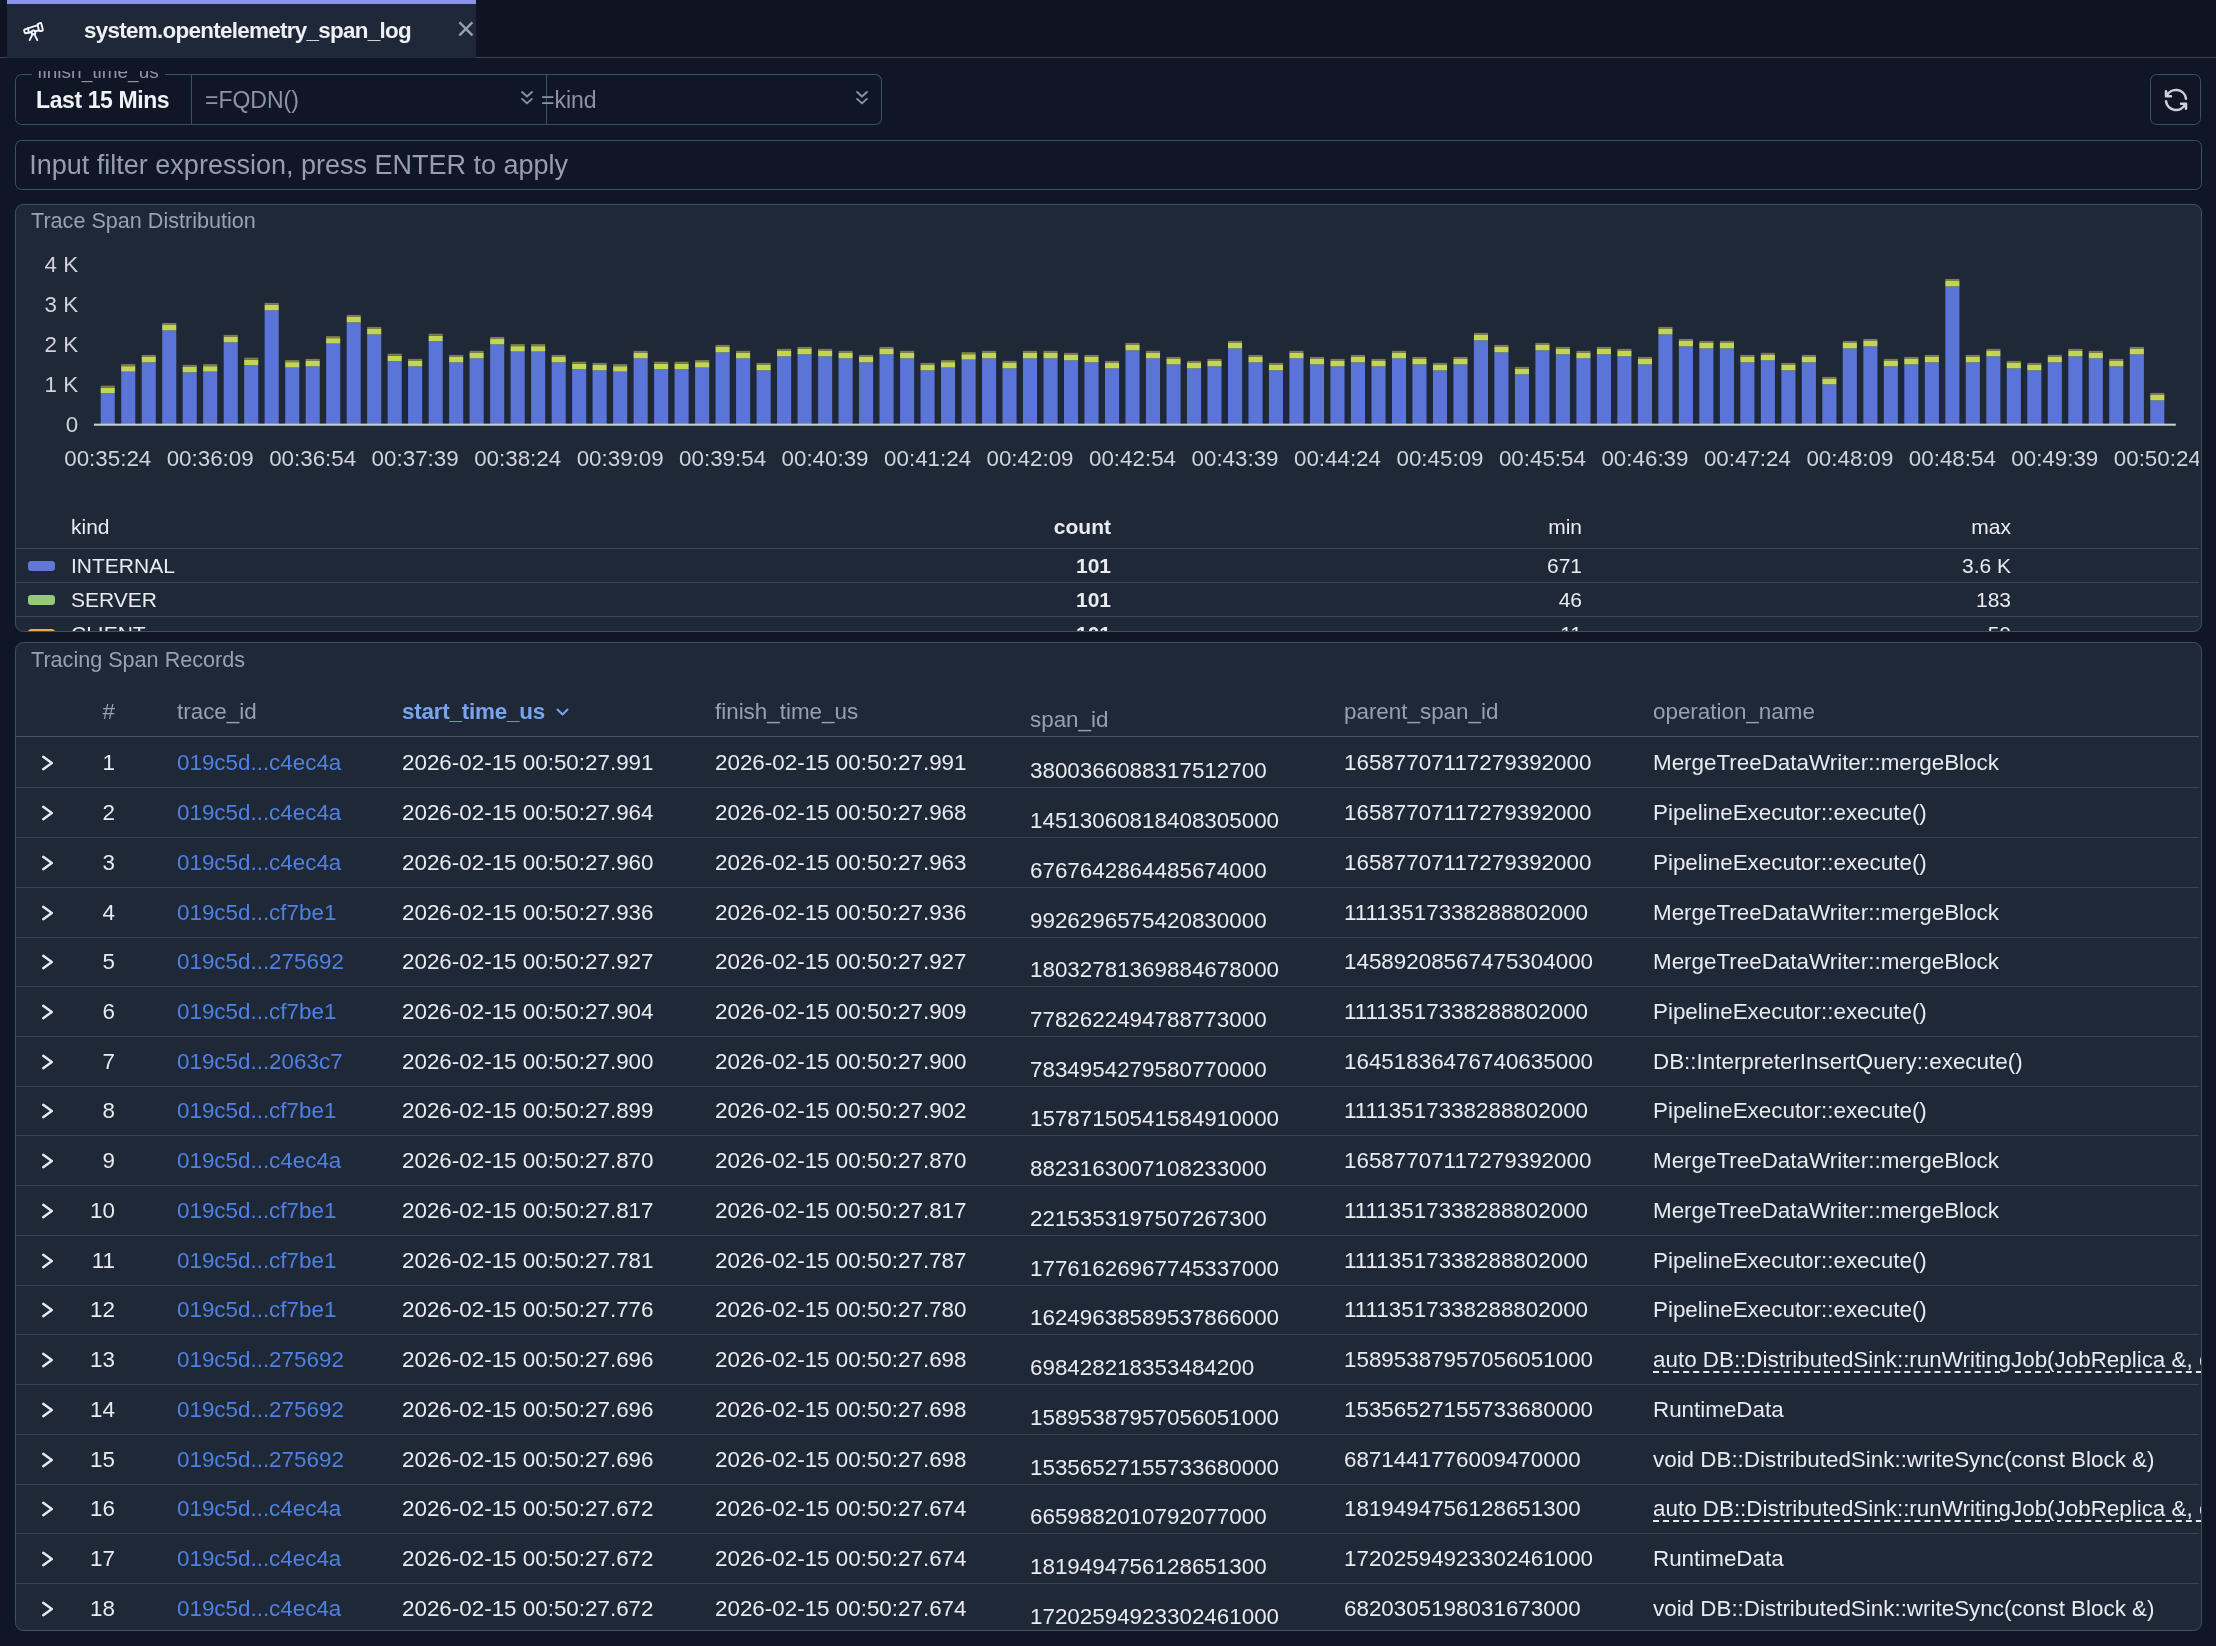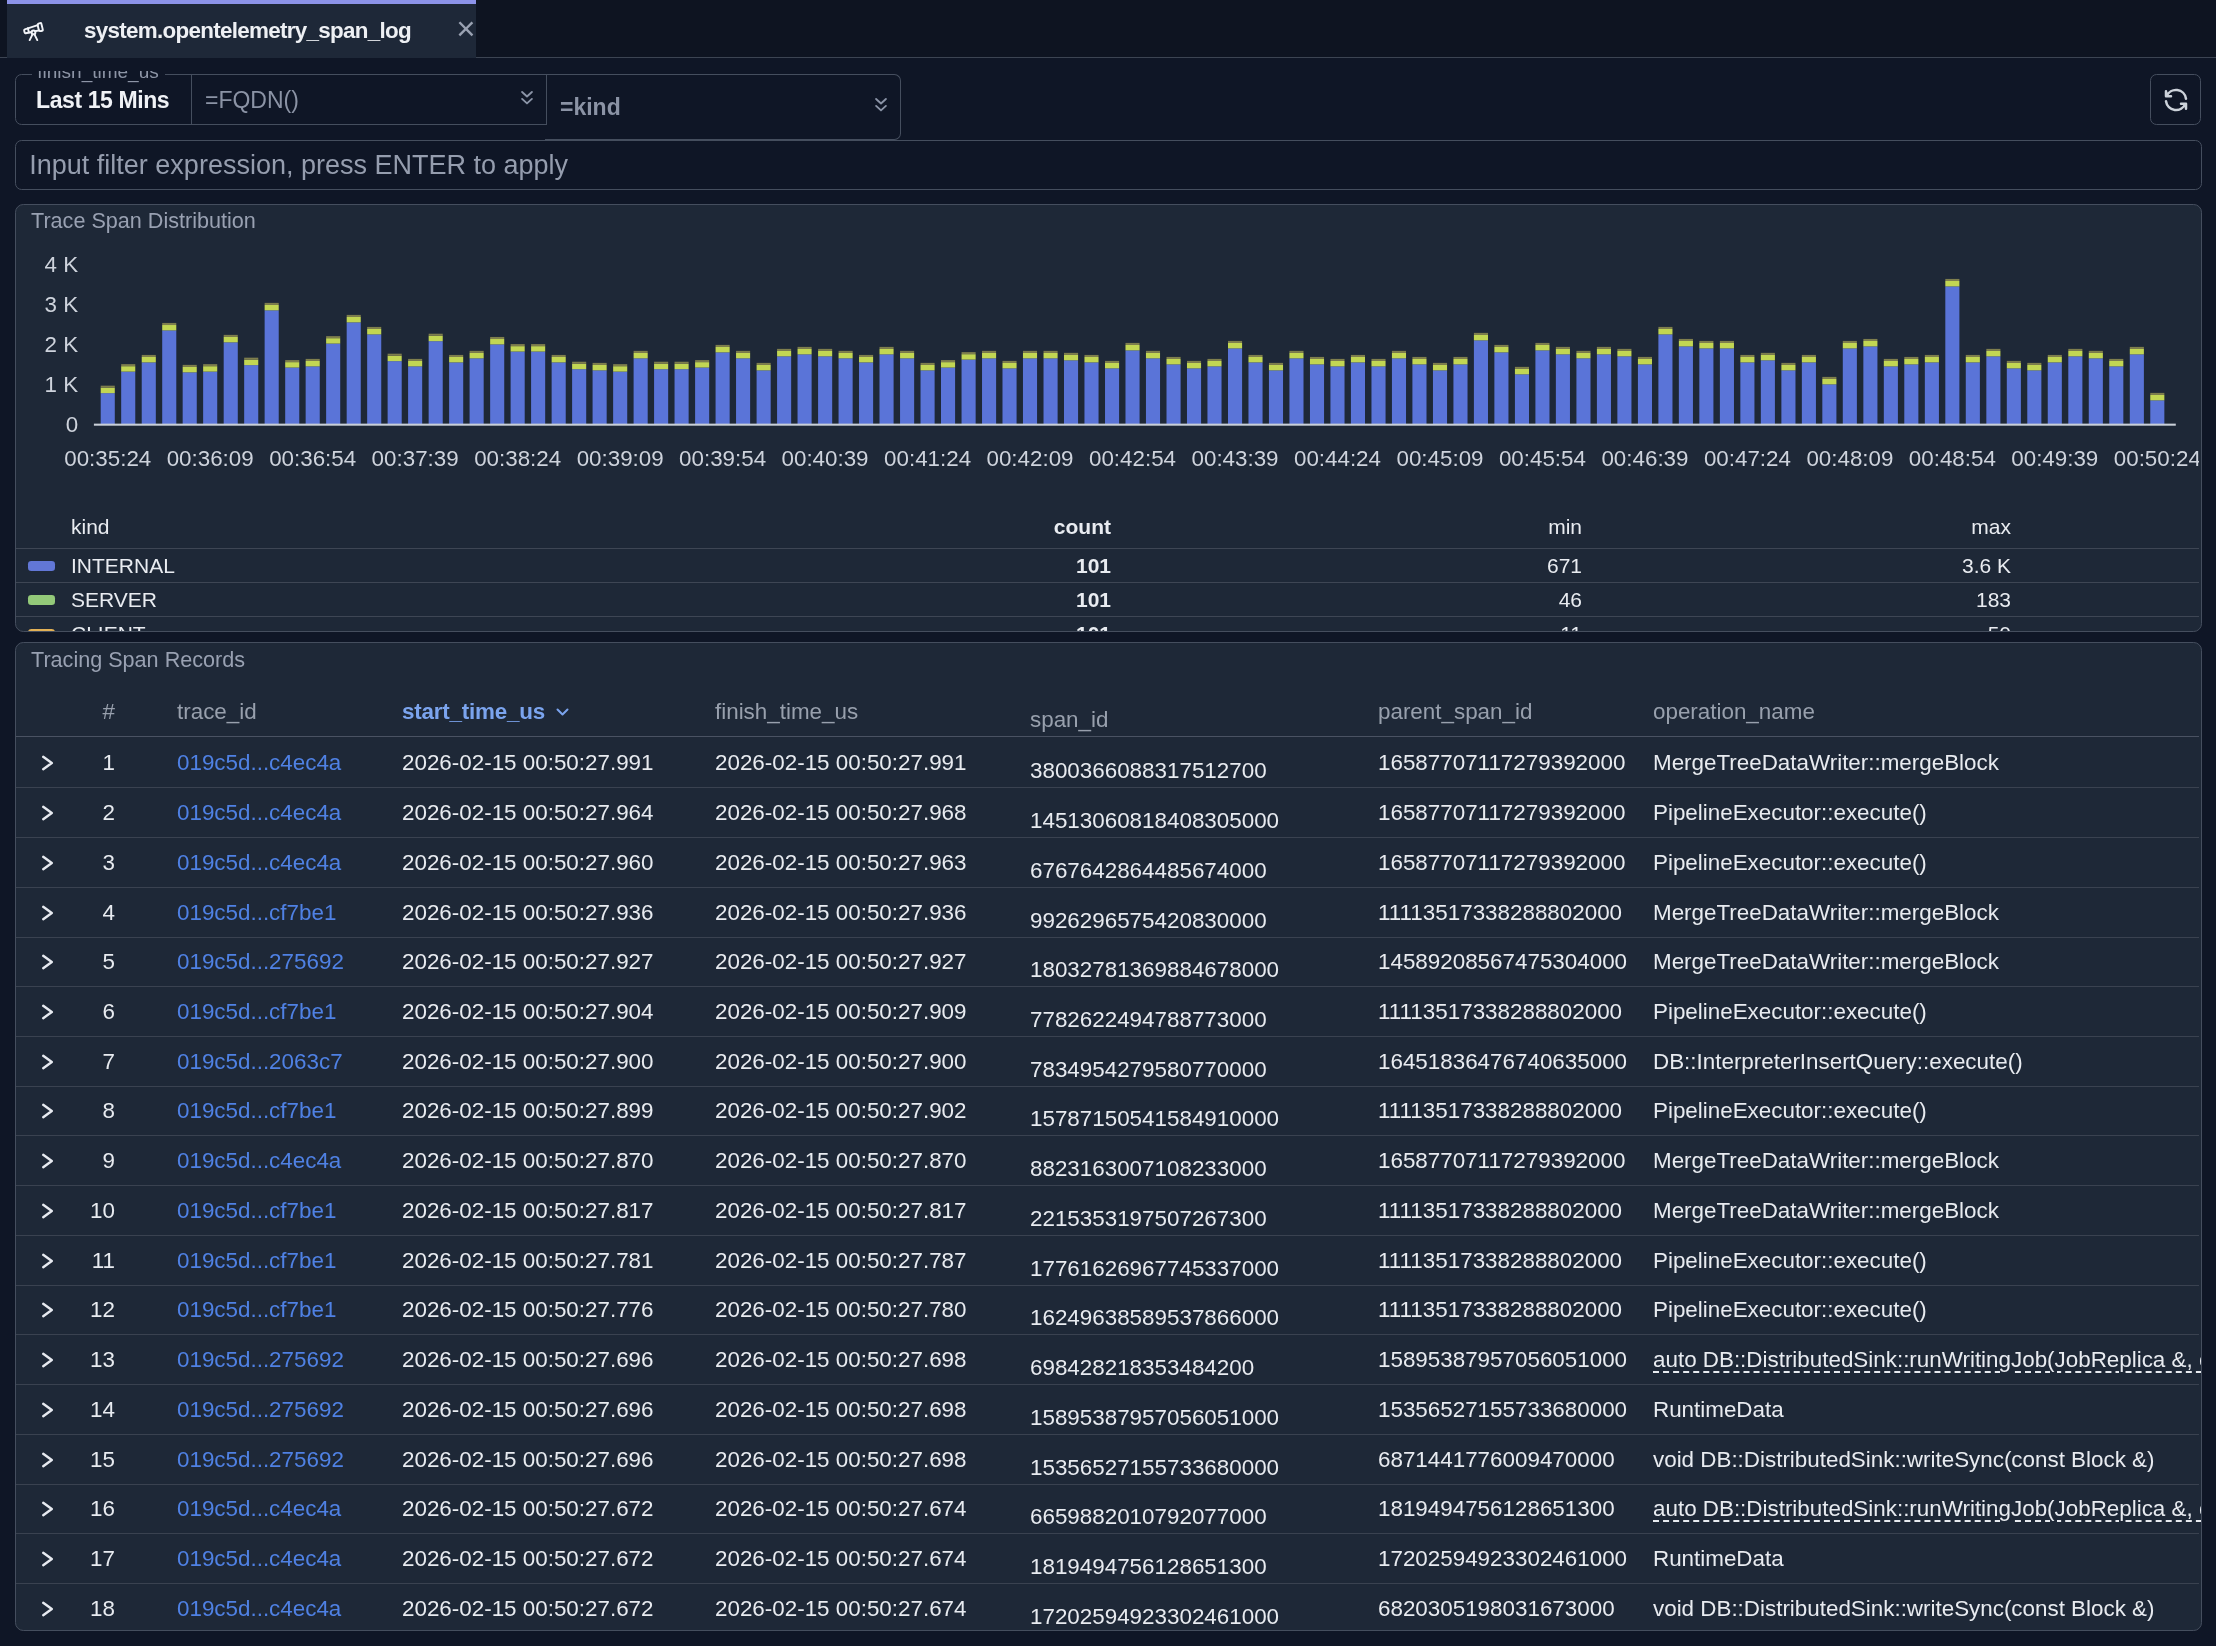--- a/index.html
+++ b/index.html
@@ -5,21 +5,21 @@
 html,body{width:2216px;height:1646px;background:#0f1626;font-family:"Liberation Sans",sans-serif;}
 #app{position:absolute;inset:0;width:2216px;height:1646px;overflow:hidden;background:#0f1626;}
 .tabbar{position:absolute;left:0;top:0;width:2216px;height:58px;background:#0e1421;border-bottom:1.7px solid #3c4452;}
 .tab{position:absolute;left:6.6px;top:0;width:469px;height:58px;background:#1e2838;border-top:4.1px solid #8c93e9;display:flex;align-items:center;gap:33px;}
 .tab svg{margin-left:15.7px}
 .tabtitle{color:#eef0f4;font-weight:bold;font-size:22.4px;letter-spacing:-0.7px;margin-left:5.8px;}
 .tabx{color:#9aa2b2;font-size:33px;margin-left:12.4px;font-weight:400;position:relative;top:-1.7px;}
 .ctl{position:absolute;border:1.7px solid #454e5e;background:transparent;}
 #btn-time{left:15px;top:74px;width:177px;height:51px;border-radius:6.6px 0 0 6.6px;}
 #sel-fqdn{left:190px;top:74px;width:357px;height:51px;border-left:none;}
-#sel-kind{left:545px;top:74px;width:356px;height:66px;border-left:none;border-radius:0 6.6px 6.6px 0;font-weight:bold;}
+#sel-kind{left:526px;top:74px;width:356px;height:51px;border-left:none;border-radius:0 6.6px 6.6px 0;}
 #btn-refresh{left:2150px;top:74px;width:51px;height:51px;border-radius:6.6px;display:flex;align-items:center;justify-content:center;}
 .btntext{position:absolute;left:20px;top:50%;transform:translateY(-50%);color:#f0f2f6;font-weight:bold;font-size:23px;letter-spacing:-0.4px;}
 .seltext{position:absolute;left:15px;top:50%;transform:translateY(-50%);color:#8b93a5;font-size:23px;}
 .selchev{position:absolute;right:10px;top:50%;transform:translateY(-50%);}
 .lblclip{position:absolute;left:0;top:71px;width:414px;height:33px;overflow:hidden;}
 .flabel{position:absolute;left:31.5px;top:-10px;font-size:19px;color:#8d95a6;background:#0f1626;padding:0 5.8px;}
 #filter{position:absolute;left:15px;top:140px;width:2187px;height:50px;border:1.7px solid #454e5e;border-radius:6.6px;}
 #filter span{position:absolute;left:13.3px;top:50%;transform:translateY(-50%);color:#959dae;font-size:27px;}
 .panel{position:absolute;left:15px;width:2187px;background:#1e2837;border:1.7px solid #454e5e;border-radius:8.3px;overflow:hidden;}
 #chartpanel{top:204px;height:428px;}
@@ -39,21 +39,21 @@
 .thead{position:absolute;left:0;top:44px;width:2183px;height:50px;color:#98a0ad;font-size:22.4px;}
 .thead .c,.trow .c{position:absolute;top:50%;transform:translateY(-50%);white-space:nowrap;}
 .trow{position:absolute;left:0;width:2183px;height:50px;color:#e8ebf0;font-size:22.4px;border-bottom:1.2px solid #3a4250;}
 .thead{border-bottom:1.2px solid #4a5262;}
 .rchev{position:absolute;left:23px;top:50%;transform:translateY(-50%);}
 .num{left:33px;width:66px;text-align:right;}
 .tid{left:161px;color:#4f81e4;}
 .st{left:386px;}
 .ft{left:699px;}
 .sid{left:1014px;margin-top:8px;}
-.pid{left:1328px;margin-left:34px;}
+.pid{left:1328px;}
 .op{left:1637px;}
 .u{text-decoration:underline dashed;text-underline-offset:5px;}
 .sorted{color:#7ba4ee;font-weight:bold;letter-spacing:-0.2px;}
 .hl{display:inline-flex;align-items:center;}
 
 </style></head><body>
 <div id="app">
 <div class="tabbar"></div>
 <div class="tab">
       <svg width="25" height="25" viewBox="0 0 24 24" fill="none" stroke="#f2f4f8" stroke-width="2" stroke-linecap="round" stroke-linejoin="round">

